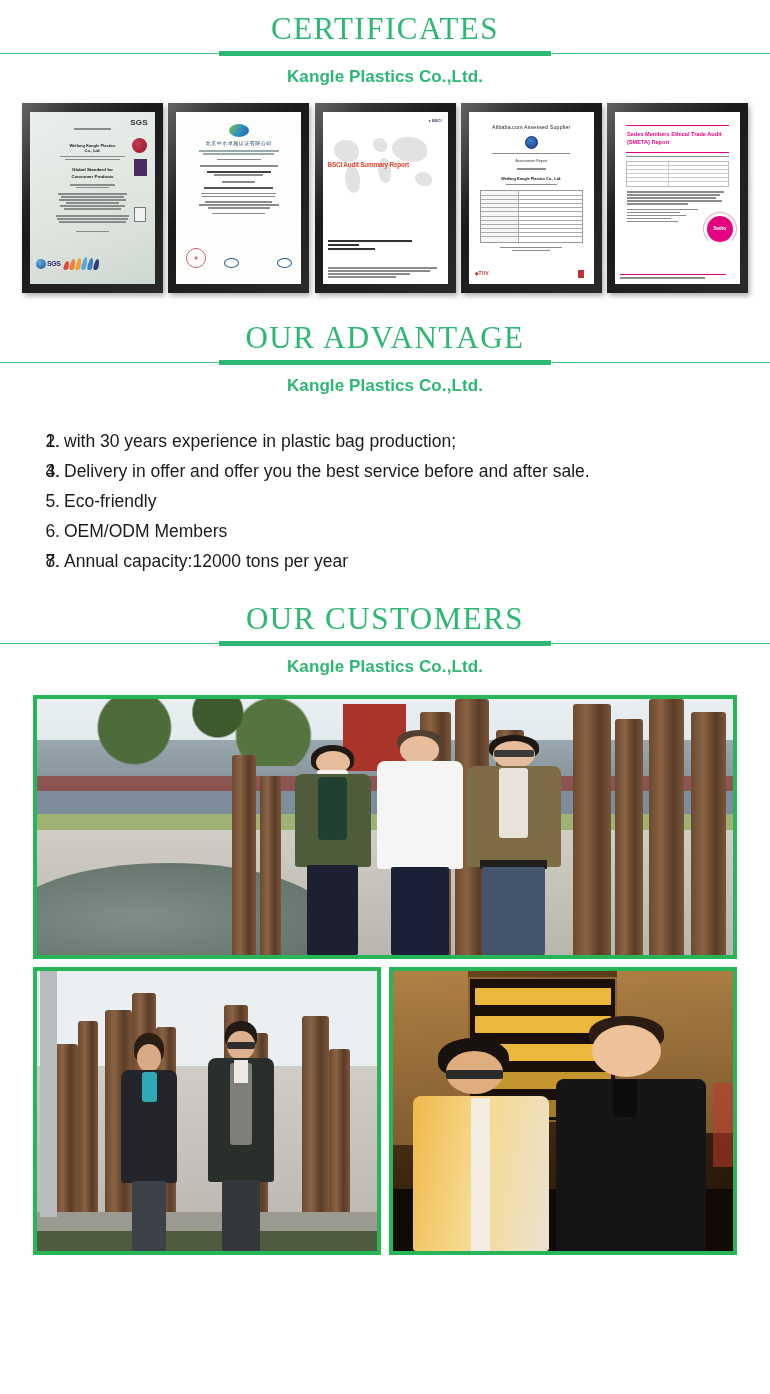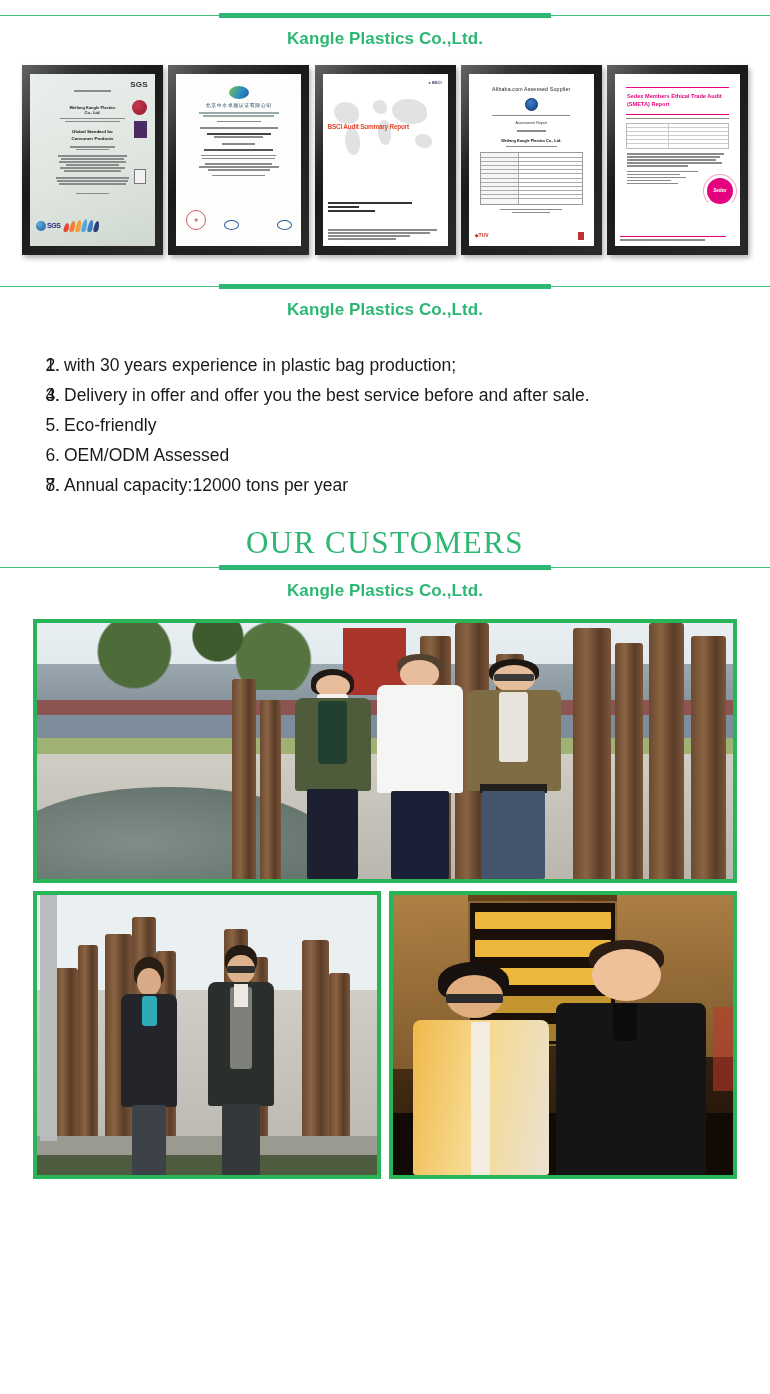--- a/index.html
+++ b/index.html
@@ -205,20 +205,21 @@
 
   
   .indoor { position: absolute; inset: 0; background: linear-gradient(160deg,#6e4a1d 0%,#3a2510 55%,#1d1208 100%); }
   .shelf { position: absolute; background: rgba(255,198,64,.92); border-radius: 1px; }
   .woodpanel { position: absolute; background: linear-gradient(#b98a4b,#8d6534); opacity: .85; }
 </style>
 </head>
 <body>
 
 <div class="section-head">
+  <div class="sec-title">CERTIFICATES</div>
   <div class="rule-wrap">
     <div class="rule-thin"></div>
     <div class="rule-thick"></div>
   </div>
   <div class="sec-sub">Kangle Plastics Co.,Ltd.</div>
 </div>
 
 <div class="cert-strip">
 
   <div class="cert">
@@ -406,34 +407,35 @@
       <div style="position:absolute;left:5px;bottom:5px;right:14px">
         <div class="ln" style="width:100%;height:1px;background:#e5007e;margin:0 0 2px 0"></div>
         <div class="ln" style="width:80%;margin:0"></div>
       </div>
     </div>
   </div>
 
 </div>
 
 <div class="section-head" style="padding-top:26px">
+  <div class="sec-title">OUR ADVANTAGE</div>
   <div class="rule-wrap">
     <div class="rule-thin"></div>
     <div class="rule-thick"></div>
   </div>
   <div class="sec-sub">Kangle Plastics Co.,Ltd.</div>
 </div>
 
 <ul class="adv-list">
   <li><span class="num">1.</span></li>
   <li><span class="num">2.</span><span>with 30 years experience in plastic bag production;</span></li>
   <li><span class="num">3.</span></li>
   <li><span class="num">4.</span><span>Delivery in offer and offer you the best service before and after sale.</span></li>
   <li><span class="num">5.</span><span>Eco-friendly</span></li>
-  <li><span class="num">6.</span><span>OEM/ODM Assessed</span></li>
+  <li><span class="num">6.</span><span>OEM/ODM Members</span></li>
   <li><span class="num">7.</span></li>
   <li><span class="num">8.</span><span>Annual capacity:12000 tons per year</span></li>
 </ul>
 
 <div class="section-head" style="padding-top:24px">
   <div class="sec-title">OUR CUSTOMERS</div>
   <div class="rule-wrap">
     <div class="rule-thin"></div>
     <div class="rule-thick"></div>
   </div>

